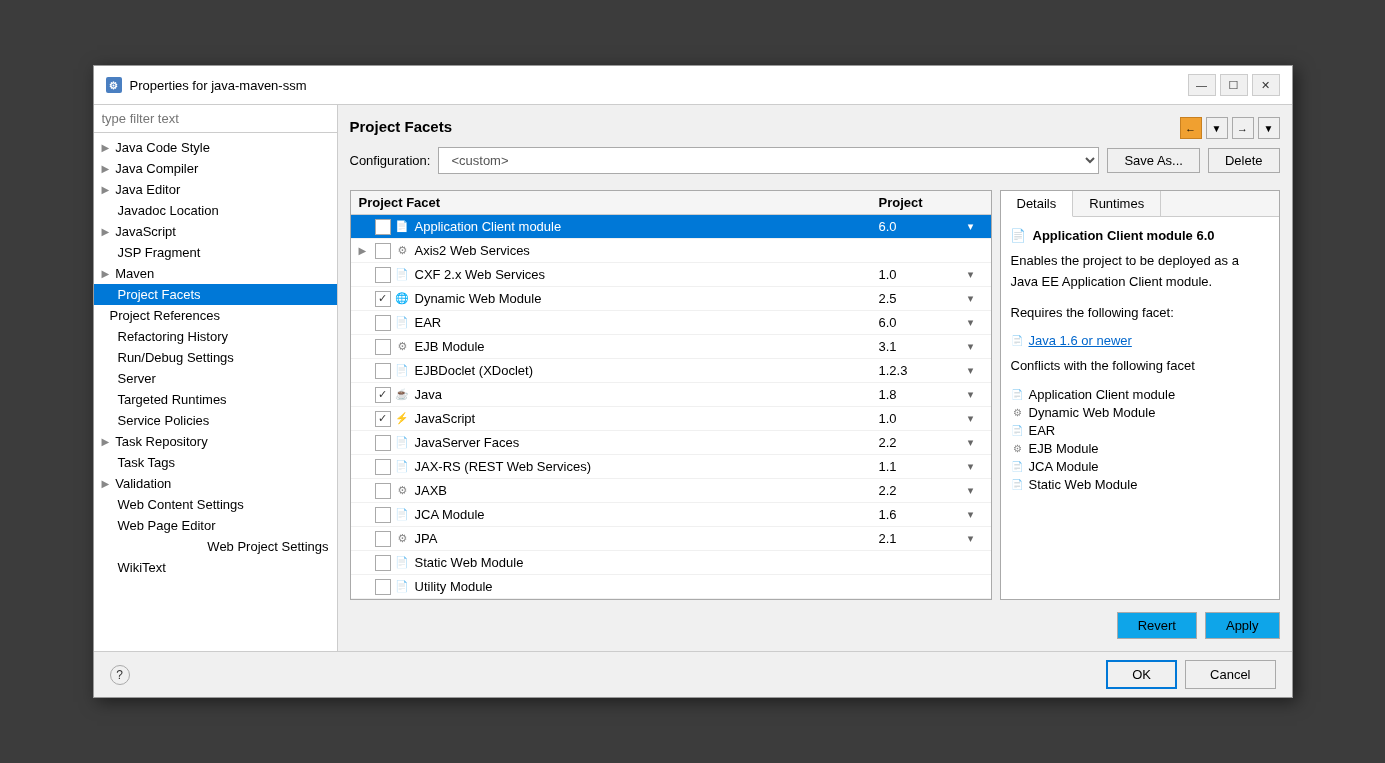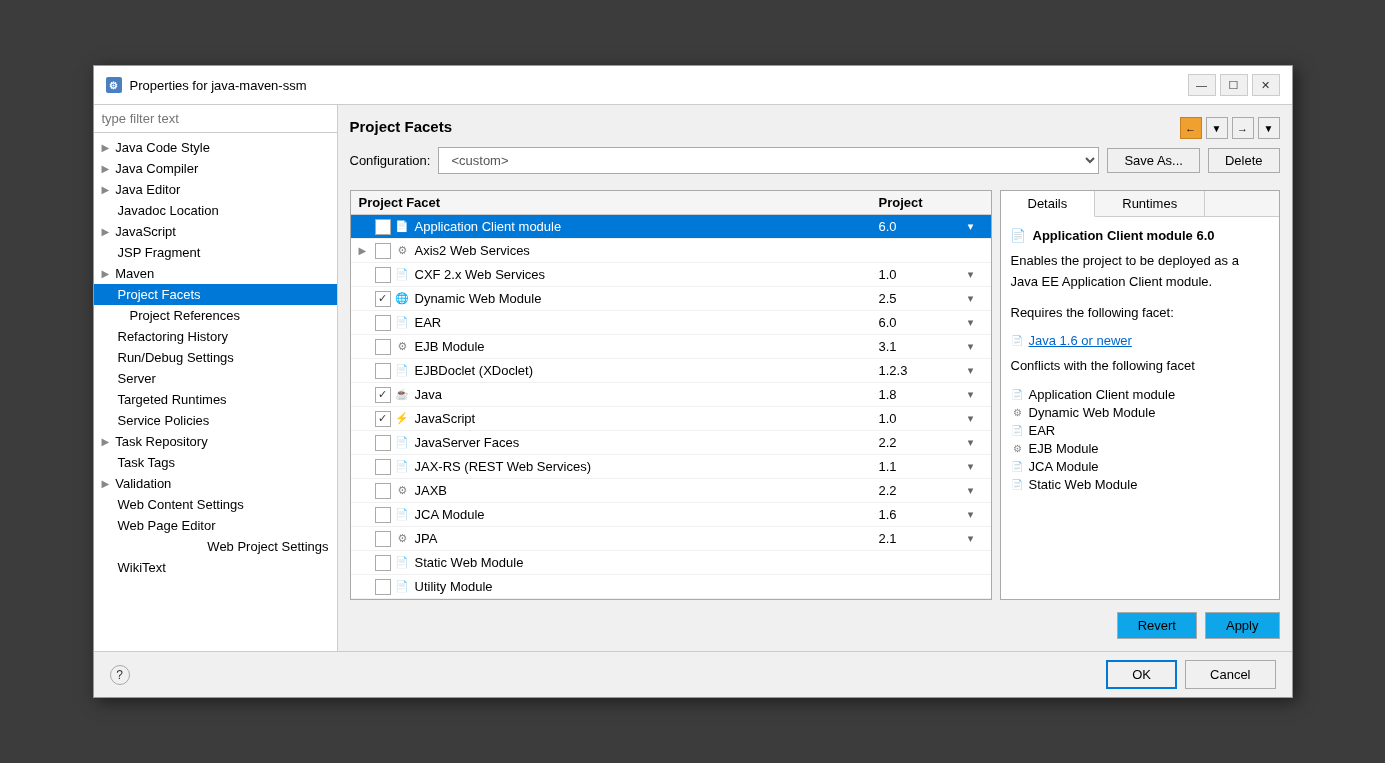--- a/index.html
+++ b/index.html
@@ -208,21 +208,21 @@
       display: flex;
       flex-direction: column;
       overflow: hidden;
     }
     .details-tabs {
       display: flex;
       border-bottom: 1px solid #ccc;
       background: #f5f5f5;
     }
     .details-tab {
-      padding: 5px 27px;
+      padding: 5px 16px;
       cursor: pointer;
       border-right: 1px solid #ccc;
       font-size: 13px;
       color: #000;
     }
     .details-tab.active {
       background: white;
       border-bottom: 1px solid white;
       margin-bottom: -1px;
       font-weight: normal;
@@ -374,21 +374,21 @@
           <div class="tree-item" style="padding-left: 24px;">
             <span>JSP Fragment</span>
           </div>
           <div class="tree-item has-arrow" style="padding-left: 8px;">
             <span class="arrow">▶</span>
             <span>Maven</span>
           </div>
           <div class="tree-item selected" style="padding-left: 24px;">
             <span>Project Facets</span>
           </div>
-          <div class="tree-item" style="padding-left: 36px;">
+          <div class="tree-item" style="padding-left: 16px;">
             <span>Project References</span>
           </div>
           <div class="tree-item" style="padding-left: 24px;">
             <span>Refactoring History</span>
           </div>
           <div class="tree-item" style="padding-left: 24px; text-align: right;">
             <span>Run/Debug Settings</span>
           </div>
           <div class="tree-item" style="padding-left: 24px;">
             <span>Server</span>

